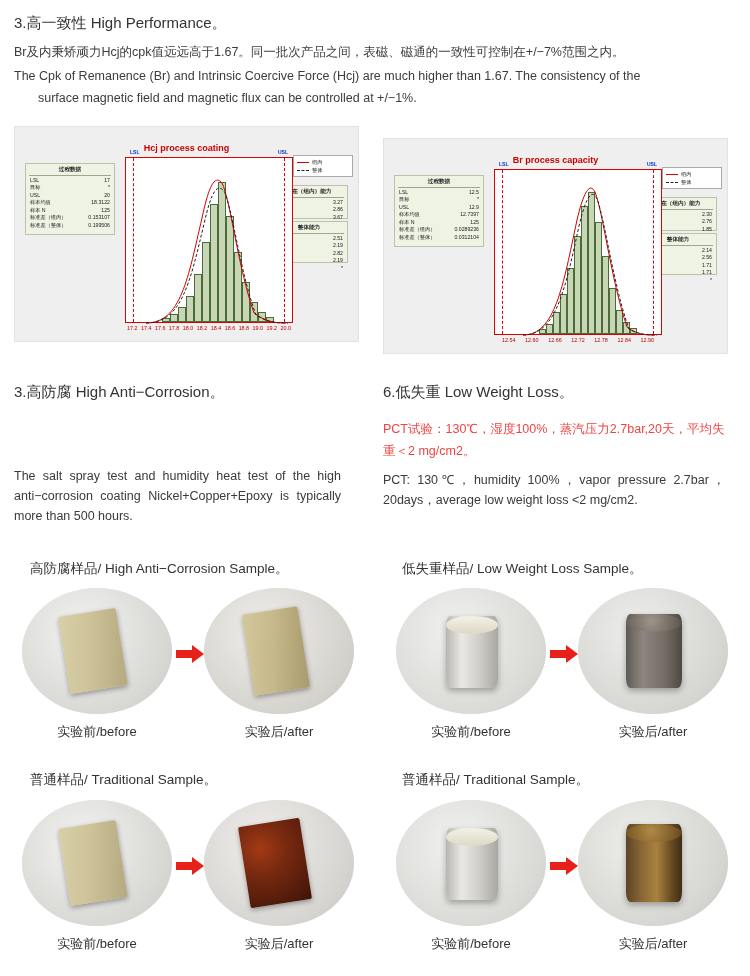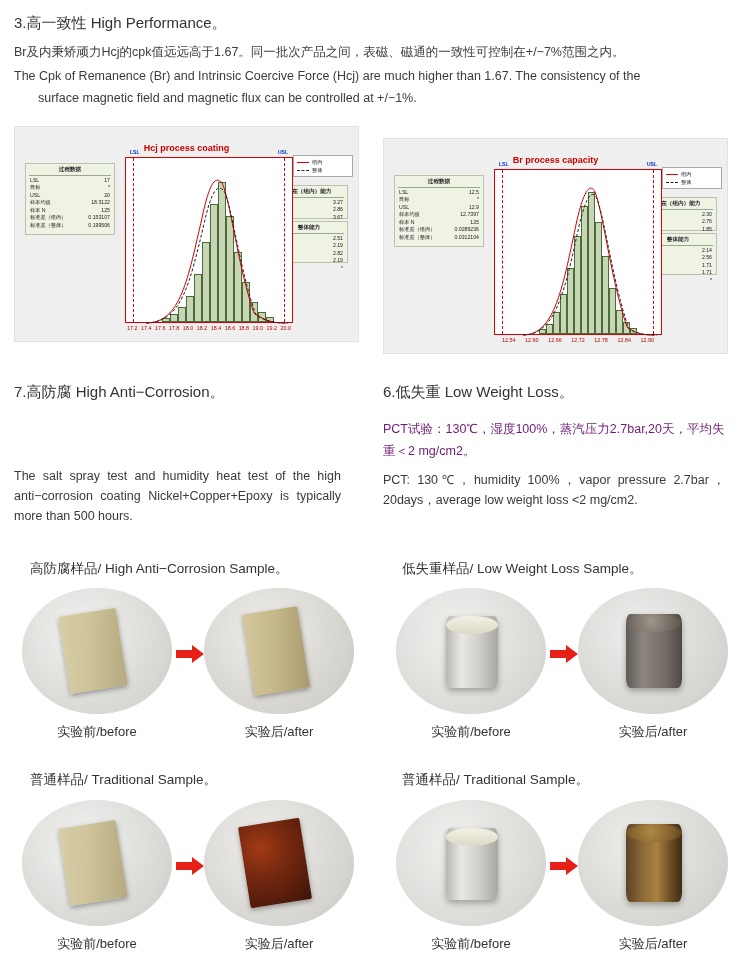--- a/index.html
+++ b/index.html
@@ -126,21 +126,21 @@
     font-size: 13px;
     line-height: 22px;
     color: #333;
     font-weight: bold;
   }
   #sec4-cn { position: absolute; left: 0; top: 418px; width: 355px; padding: 0 14px; box-sizing: border-box; }
   #sec4-en { position: absolute; left: 0; top: 466px; width: 355px; padding: 0 14px; box-sizing: border-box;
              font-size: 12.5px; line-height: 20px; text-align: justify; }
 
   #sec5-cn { position: absolute; left: 369px; top: 418px; width: 370px; padding: 0 14px; box-sizing: border-box;
-             font-size: 12.5px; line-height: 22px; color: #701a75; }
+             font-size: 12.5px; line-height: 22px; color: #ef4444; }
   #sec5-en { position: absolute; left: 369px; top: 470px; width: 370px; padding: 0 14px; box-sizing: border-box;
              font-size: 12.5px; line-height: 20px; text-align: justify; }
 
   
   .sample-heading {
     position: absolute;
     font-size: 13.5px;
     color: #333;
   }
   .ellipse {
@@ -481,21 +481,21 @@
       <span>12.54</span>
       <span>12.60</span>
       <span>12.66</span>
       <span>12.72</span>
       <span>12.78</span>
       <span>12.84</span>
       <span>12.90</span>
     </div>
   </div>
 
-  <div class="sec-title" id="sec4-title">7.高防腐 High Anti−Corrosion。</div>
+  <div class="sec-title" id="sec4-title">3.高防腐 High Anti−Corrosion。</div>
   <div id="sec4-en">The salt spray test and humidity heat test of the high anti−corrosion coating Nickel+Copper+Epoxy is typically more than 500 hours.</div>
 
   <div class="sec-title" id="sec5-title">6.低失重 Low Weight Loss。</div>
   <div id="sec5-cn">PCT试验：130℃，湿度100%，蒸汽压力2.7bar,20天，平均失重＜2 mg/cm2。</div>
   <div id="sec5-en">PCT: 130℃，humidity 100%，vapor pressure 2.7bar，20days，average low weight loss &lt;2 mg/cm2.</div>
 
   <div class="sample-heading" style="left:402px; top:560px;">低失重样品/ Low Weight Loss Sample。</div>
   <div class="sample-heading" style="left:30px; top:560px;">高防腐样品/ High Anti−Corrosion Sample。</div>
   <div class="sample-heading" style="left:30px; top:771px;">普通样品/ Traditional Sample。</div>
   <div class="sample-heading" style="left:402px; top:771px;">普通样品/ Traditional Sample。</div>

